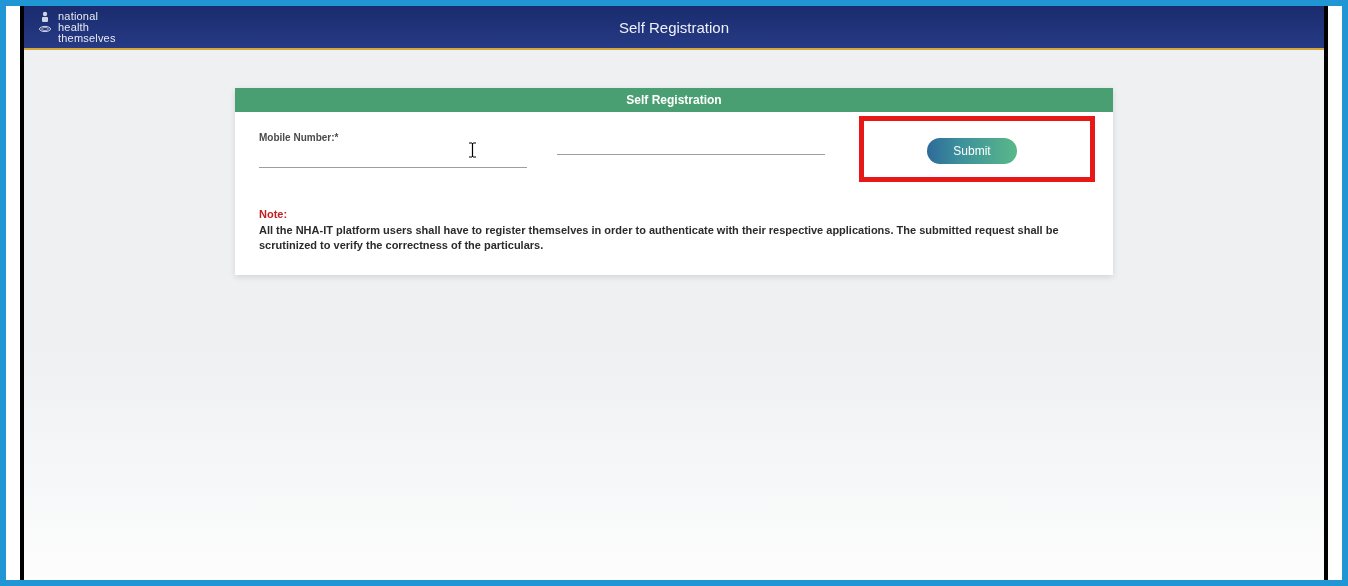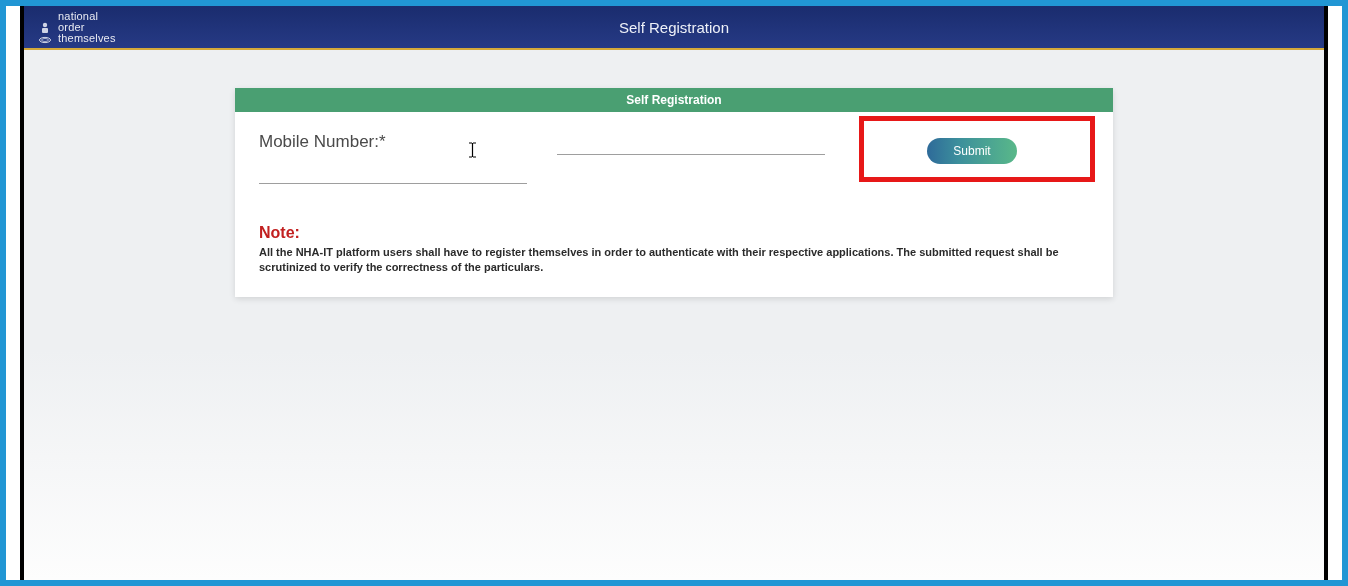--- a/index.html
+++ b/index.html
@@ -29,21 +29,21 @@
     .header {
       background: linear-gradient(to bottom, #1a2c6e 0%, #263a85 100%);
       height: 44px;
       display: flex;
       align-items: center;
       position: relative;
       border-bottom: 2px solid #d4a93a;
     }
     .logo-wrap {
       display: flex;
-      align-items: flex-end;
+      align-items: flex-start;
       gap: 6px;
       padding-left: 14px;
       color: #e8eaf2;
     }
     .logo-mark {
       display: flex;
       flex-direction: column;
       align-items: center;
       font-size: 8px;
       line-height: 8px;
@@ -90,24 +90,25 @@
     .form-row {
       display: flex;
       gap: 30px;
       align-items: flex-start;
       margin-bottom: 40px;
     }
     .field {
       width: 268px;
     }
     .field-label {
-      font-size: 17px;
+      font-size: 10px;
       color: #4a4a4a;
       display: block;
-      margin-bottom: 9px;
+      margin-bottom: 2px;
+      font-weight: bold;
     }
     .field-input {
       width: 100%;
       border: none;
       border-bottom: 1px solid #9e9e9e;
       outline: none;
       font-size: 13px;
       padding: 4px 2px 3px 2px;
       background: transparent;
     }
@@ -133,21 +134,21 @@
       color: #fff;
       border: none;
       border-radius: 16px;
       padding: 6px 26px;
       font-size: 12px;
       cursor: pointer;
       min-width: 90px;
     }
     .note-label {
       color: #c22020;
-      font-size: 16px;
+      font-size: 11px;
       font-weight: 600;
       margin-bottom: 3px;
     }
     .note-text {
       color: #2b2b2b;
       font-size: 11px;
       font-weight: 600;
       line-height: 1.35;
     }
     .cursor-i {
@@ -172,21 +173,21 @@
             <circle cx="7" cy="3" r="2.2" fill="#cfd4e6"></circle>
             <rect x="4" y="6" width="6" height="5" rx="1" fill="#cfd4e6"></rect>
           </svg>
           <svg width="14" height="8" viewBox="0 0 14 8">
             <ellipse cx="7" cy="4" rx="5.5" ry="2.6" fill="none" stroke="#cfd4e6" stroke-width="1"></ellipse>
             <ellipse cx="7" cy="4" rx="3.4" ry="1.5" fill="none" stroke="#cfd4e6" stroke-width="0.8"></ellipse>
           </svg>
         </div>
         <div class="logo-text">
           <span class="l1">national</span>
-          <span class="l1">order</span>
+          <span class="l1">health</span>
           <span class="l1">themselves</span>
         </div>
       </div>
       <div class="header-title">Self Registration</div>
     </div>
 
     <div class="content-area">
       <div class="card">
         <div class="card-header">Self Registration</div>
         <div class="card-body">

